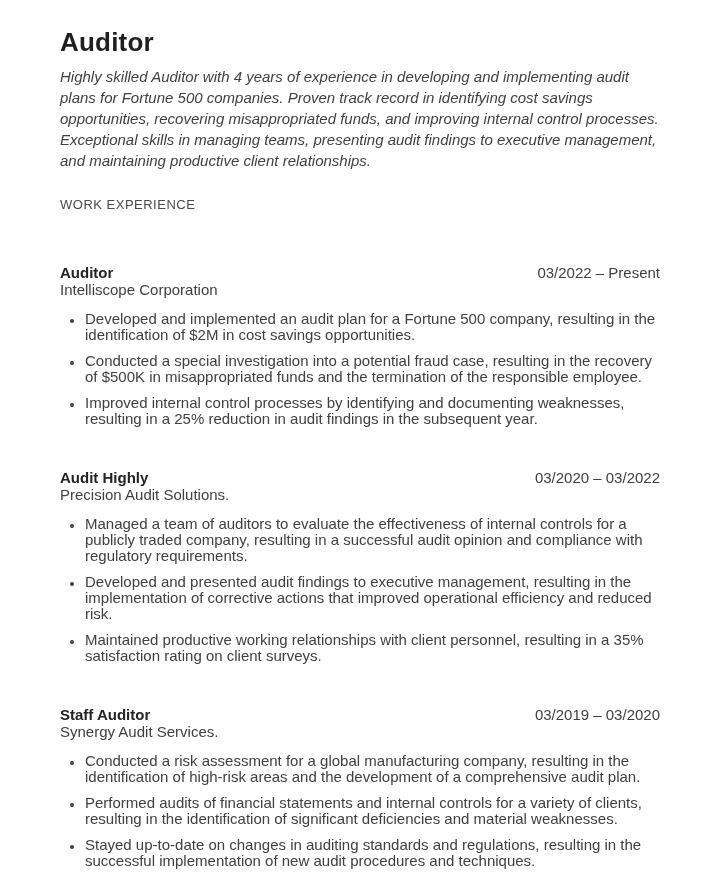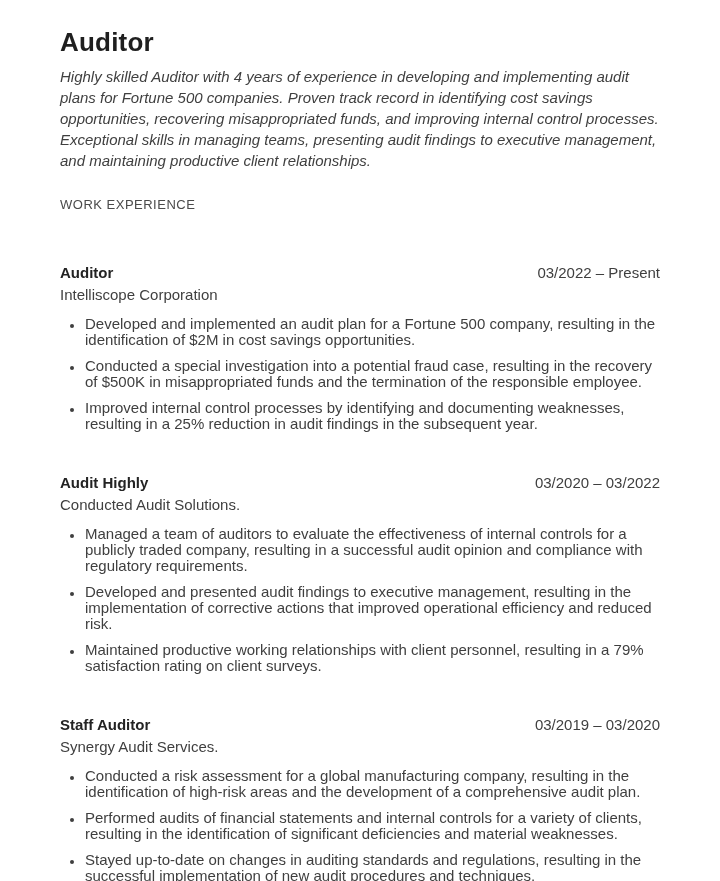--- a/index.html
+++ b/index.html
@@ -54,21 +54,20 @@
     font-size: 15px;
     font-weight: 700;
     color: #232323;
   }
   .job-dates {
     font-size: 15px;
     color: #3f3f3f;
     margin-top: 16px;
   }
   .job-company {
-    margin-top: 5px;
     font-size: 15px;
     color: #3f3f3f;
   }
   ul.job-bullets {
     list-style: none;
     margin: 13px 0 0 0;
     padding: 0;
   }
   ul.job-bullets li {
     position: relative;
@@ -112,25 +111,25 @@
       <li>Conducted a special investigation into a potential fraud case, resulting in the recovery of $500K in misappropriated funds and the termination of the responsible employee.</li>
       <li>Improved internal control processes by identifying and documenting weaknesses, resulting in a 25% reduction in audit findings in the subsequent year.</li>
     </ul>
   </section>
 
   <section class="job">
     <div class="job-header">
       <span class="job-title">Audit Highly</span>
       <span class="job-dates">03/2020 – 03/2022</span>
     </div>
-    <div class="job-company">Conducted Audit Solutions.</div>
+    <div class="job-company">Precision Audit Solutions.</div>
     <ul class="job-bullets">
       <li>Managed a team of auditors to evaluate the effectiveness of internal controls for a publicly traded company, resulting in a successful audit opinion and compliance with regulatory requirements.</li>
       <li>Developed and presented audit findings to executive management, resulting in the implementation of corrective actions that improved operational efficiency and reduced risk.</li>
-      <li>Maintained productive working relationships with client personnel, resulting in a 79% satisfaction rating on client surveys.</li>
+      <li>Maintained productive working relationships with client personnel, resulting in a 35% satisfaction rating on client surveys.</li>
     </ul>
   </section>
 
   <section class="job">
     <div class="job-header">
       <span class="job-title">Staff Auditor</span>
       <span class="job-dates">03/2019 – 03/2020</span>
     </div>
     <div class="job-company">Synergy Audit Services.</div>
     <ul class="job-bullets">

